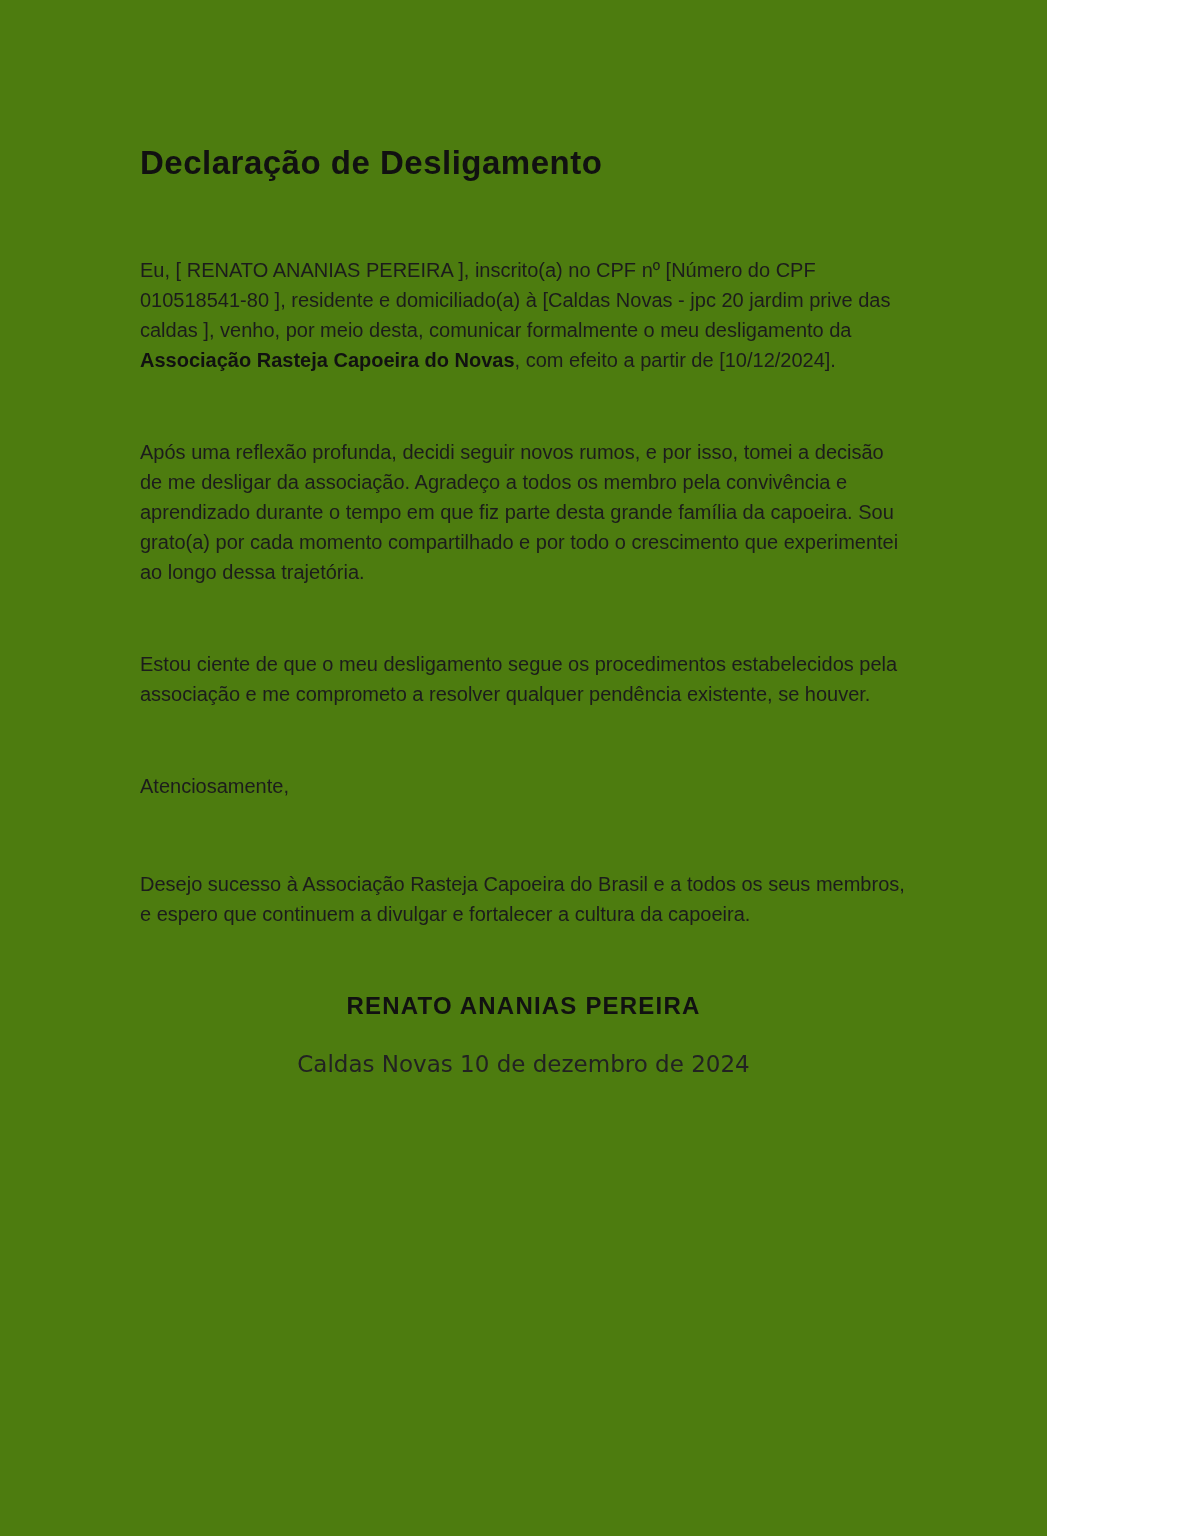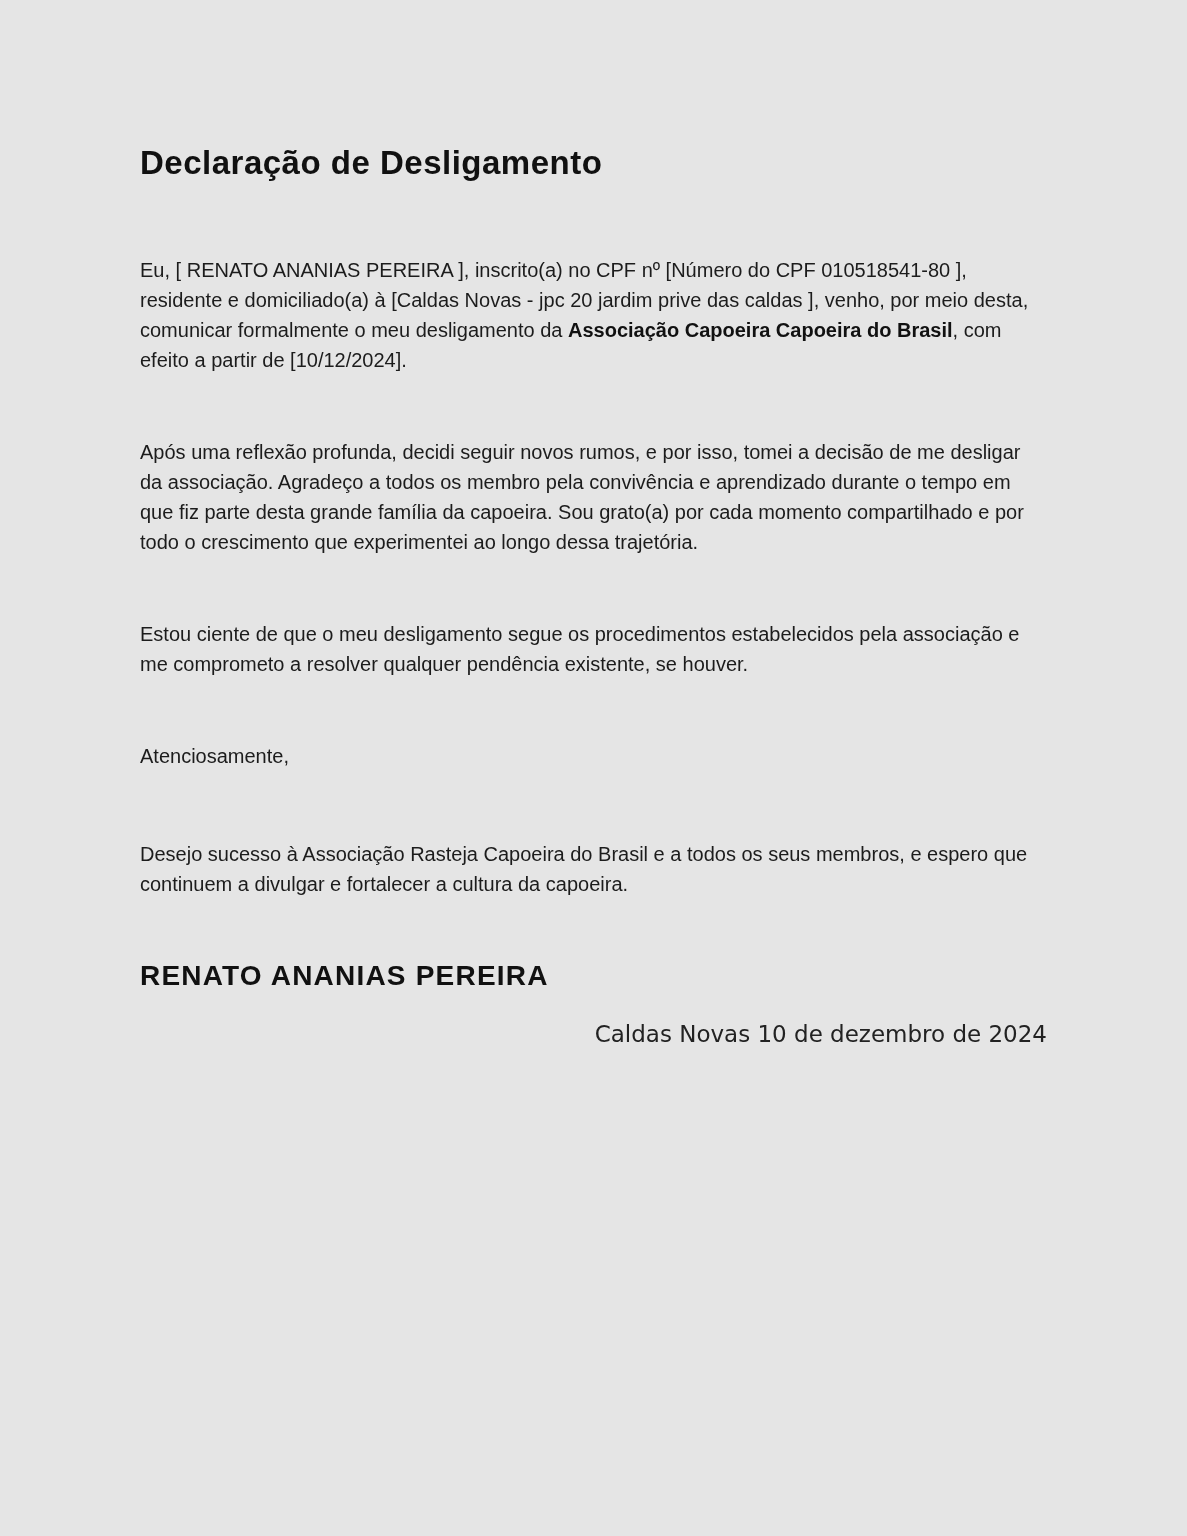--- a/index.html
+++ b/index.html
@@ -2,23 +2,23 @@
 <html><head>
 <meta charset="utf-8">
 <style>
   html, body {
     margin: 0;
     padding: 0;
     background: #ffffff;
   }
   .page {
     position: relative;
-    width: 1187px;
+    width: 1047px;
     height: 1536px;
-    background: #e5e5e5;
+    background: #4d7c0f;
     box-sizing: border-box;
     padding: 143px 140px 0 140px;
     font-family: "Liberation Sans", sans-serif;
     color: #1c1c1c;
     overflow: hidden;
   }
   .title {
     font-size: 33px;
     font-weight: bold;
     line-height: 40px;
@@ -32,54 +32,54 @@
     margin: 0 0 62px 0;
   }
   .para strong {
     font-weight: bold;
     color: #111111;
   }
   .closing {
     margin-bottom: 68px;
   }
   .sig-name {
-    font-size: 28px;
+    font-size: 24px;
     font-weight: bold;
     letter-spacing: 1.2px;
-    text-align: left;
+    text-align: center;
     line-height: 30px;
     margin: 0 0 27px 0;
     color: #111111;
   }
   .sig-title {
     font-size: 20px;
     font-weight: bold;
     letter-spacing: 1.2px;
     text-align: center;
     line-height: 30px;
     margin: 0 0 72px 0;
     color: #111111;
   }
   .date-line {
     font-size: 23px;
     line-height: 32px;
-    text-align: right;
+    text-align: center;
     margin: 0;
     font-family: "DejaVu Sans", "Liberation Sans", sans-serif;
     color: #222222;
   }
 </style>
 </head>
 <body>
 
 <div class="page">
 
   <h1 class="title">Declaração de Desligamento</h1>
 
-  <p class="para"><span>Eu, [ RENATO ANANIAS PEREIRA ], inscrito(a) no CPF nº [Número do CPF 010518541-80 ], residente e domiciliado(a) à [Caldas Novas - jpc 20 jardim prive das caldas ], venho, por meio desta, comunicar formalmente o meu desligamento da </span><strong>Associação Capoeira Capoeira do Brasil</strong><span>, com efeito a partir de [10/12/2024].</span></p>
+  <p class="para"><span>Eu, [ RENATO ANANIAS PEREIRA ], inscrito(a) no CPF nº [Número do CPF 010518541-80 ], residente e domiciliado(a) à [Caldas Novas - jpc 20 jardim prive das caldas ], venho, por meio desta, comunicar formalmente o meu desligamento da </span><strong>Associação Rasteja Capoeira do Novas</strong><span>, com efeito a partir de [10/12/2024].</span></p>
 
   <p class="para">Após uma reflexão profunda, decidi seguir novos rumos, e por isso, tomei a decisão de me desligar da associação. Agradeço a todos os membro pela convivência e aprendizado durante o tempo em que fiz parte desta grande família da capoeira. Sou grato(a) por cada momento compartilhado e por todo o crescimento que experimentei ao longo dessa trajetória.</p>
 
   <p class="para">Estou ciente de que o meu desligamento segue os procedimentos estabelecidos pela associação e me comprometo a resolver qualquer pendência existente, se houver.</p>
 
   <p class="para closing">Atenciosamente,</p>
 
   <p class="para">Desejo sucesso à Associação Rasteja Capoeira do Brasil e a todos os seus membros, e espero que continuem a divulgar e fortalecer a cultura da capoeira.</p>
 
   <p class="sig-name">RENATO ANANIAS PEREIRA</p>

